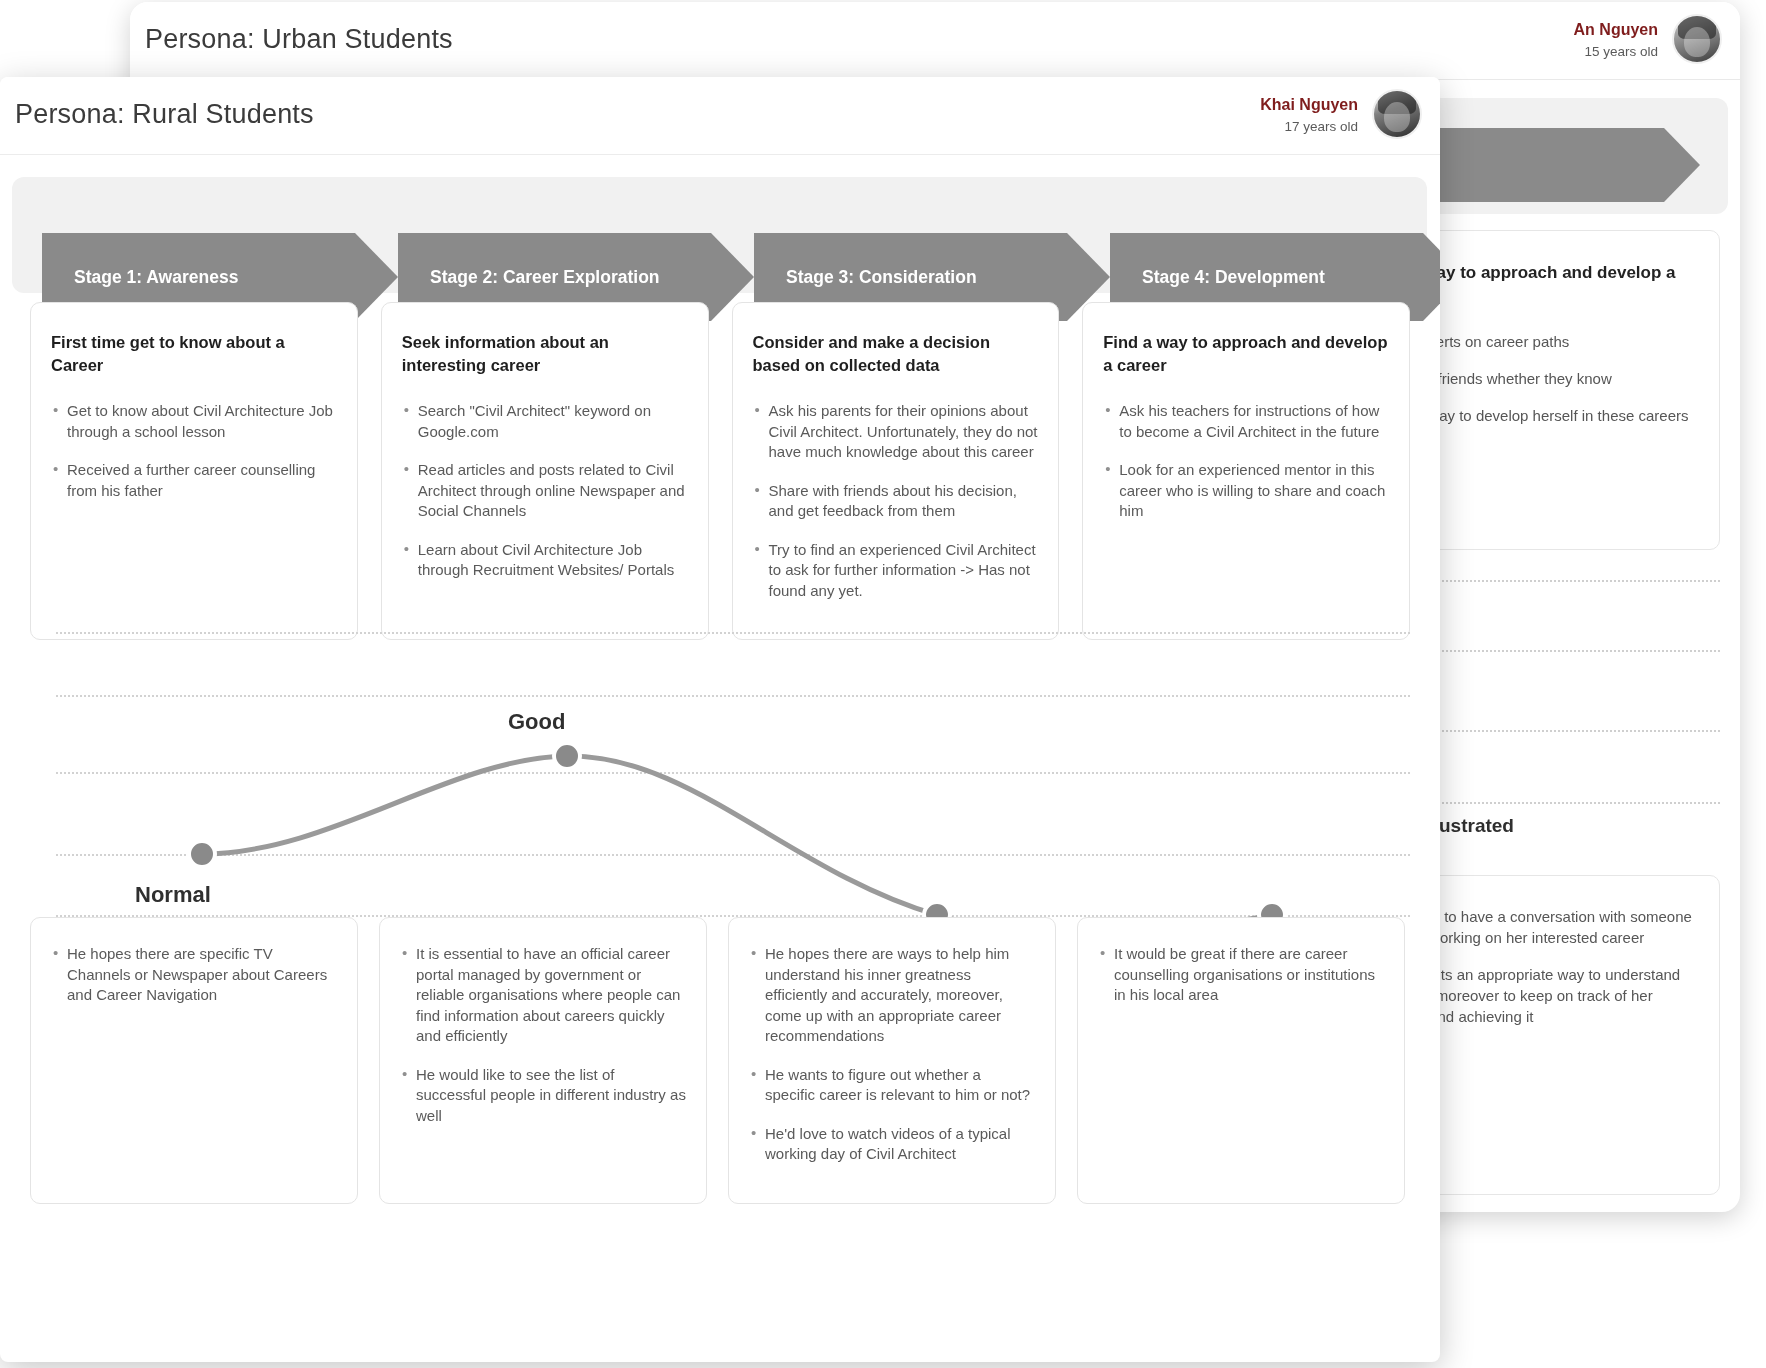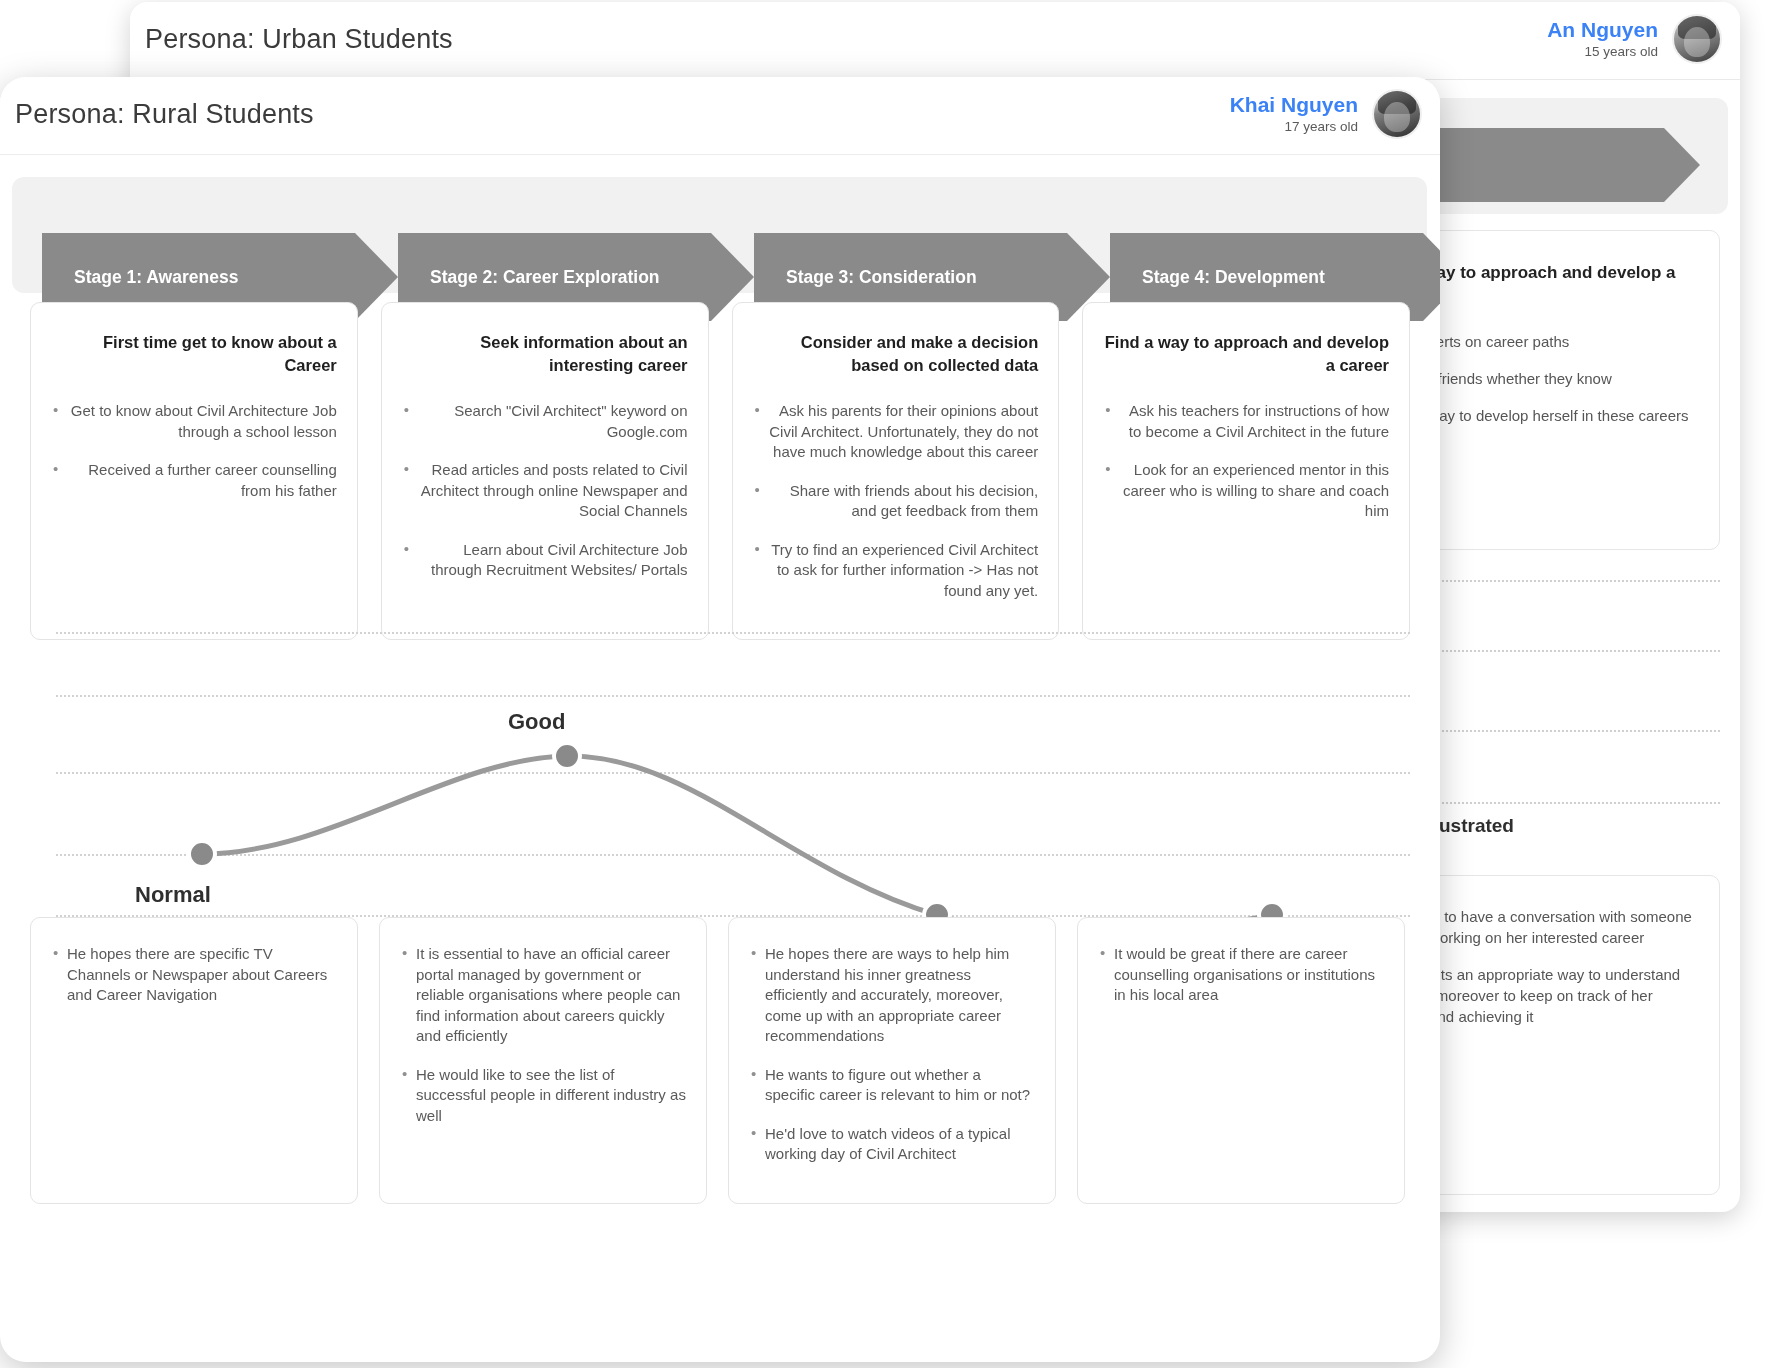--- a/index.html
+++ b/index.html
@@ -25,21 +25,21 @@
     border-bottom: 1px solid #e9e9e9;
     background: #fff;
   }
   .card-back .hdr-title {
     position: absolute; left: 15px; top: 22px;
     font-size: 27px; color: #3b3b3b; font-weight: 400;
     letter-spacing: .2px;
   }
   .persona-block { position: absolute; right: 18px; top: 12px; display: flex; align-items: center; gap: 14px; }
   .persona-txt { text-align: right; }
-  .persona-name { font-size: 21px; font-weight: 700; color: #3b82f6; line-height: 26px; }
+  .persona-name { font-size: 16px; font-weight: 700; color: #7f1d1d; line-height: 26px; }
   .persona-age  { font-size: 13.5px; color: #5a5a5a; line-height: 18px; }
   .avatar {
     width: 50px; height: 50px; border-radius: 50%;
     border: 2px solid #efefef; overflow: hidden; position: relative;
     background: #9a9a9a;
   }
   .avatar.an  { background: linear-gradient(160deg,#cfcfcf 0%,#8c8c8c 45%,#3a3a3a 100%); }
   .avatar.khai{ background: linear-gradient(160deg,#e3e3e3 0%,#7d7d7d 40%,#2b2b2b 100%); }
   .avatar .face {
     position:absolute; left:50%; top:56%; transform:translate(-50%,-50%);
@@ -75,21 +75,21 @@
   .back-card li { font-size:15px; color:#565656; line-height:21px; margin-bottom:16px; list-style:none; position:relative; padding-left:14px;}
   .back-card li::before{content:"\2022"; position:absolute; left:0; color:#8e8e8e;}
   .back-dot-line { position:absolute; left:20px; width:1570px; border-top:2px dotted #cfcfcf; }
   .back-label { position:absolute; font-size:19px; font-weight:700; color:#2f2f2f;}
 
   
   .card-front {
     position: absolute; left: 0px; top: 77px;
     width: 1440px; height: 1285px;
     background: #ffffff;
-    border-radius: 26px;
+    border-radius: 8px;
     box-shadow: 0 8px 34px rgba(0,0,0,0.22);
     overflow: hidden;
   }
   .front-hdr { position: relative; height: 78px; background:#fff; border-bottom:1px solid #ececec;}
   .front-hdr-title {
     position:absolute; left:15px; top:22px;
     font-size:27px; color:#3b3b3b; font-weight:400; letter-spacing:.2px;
   }
 
   
@@ -106,21 +106,21 @@
     color:#ffffff; font-size:17.5px; font-weight:700; padding-left:32px; white-space:nowrap;
   }
   .chev::after{
     content:""; position:absolute; right:-43px; top:0;
     width:0; height:0;
     border-top:44px solid transparent; border-bottom:44px solid transparent;
     border-left:43px solid #8a8a8a;
   }
 
   
-  .row-actions { position:absolute; left:30px; top:225px; width:1380px; display:flex; gap:23px;text-align:right; }
+  .row-actions { position:absolute; left:30px; top:225px; width:1380px; display:flex; gap:23px; }
   .acard {
     width:328px; background:#ffffff; border:1px solid #e4e4e4; border-radius:10px;
     min-height:312px; padding:28px 20px 20px 20px;
   }
   .acard h4 { font-size:16.5px; color:#1f1f1f; font-weight:700; line-height:23px; margin-bottom:24px; }
   .acard ul { list-style:none; }
   .acard li {
     font-size:15px; color:#5a5a5a; line-height:20.5px; margin-bottom:18px;
     position:relative; padding-left:16px;
   }

